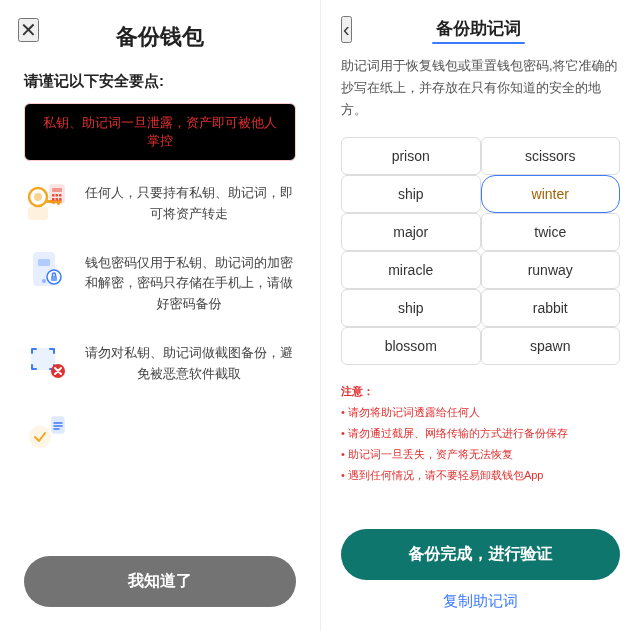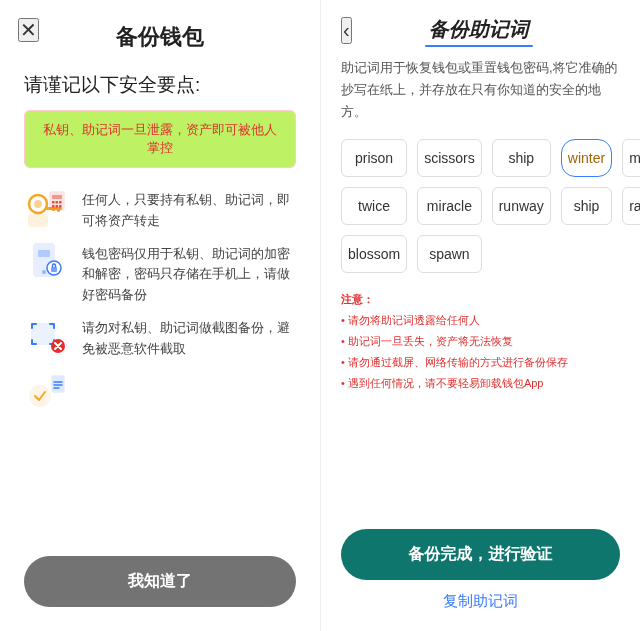--- a/index.html
+++ b/index.html
@@ -36,45 +36,46 @@
 
     .left-title {
       font-size: 22px;
       font-weight: 600;
       color: #222;
       margin-bottom: 20px;
       margin-top: 2px;
     }
 
     .left-subtitle {
-      font-size: 19px;
-      font-weight: 400;
+      font-size: 15px;
+      font-weight: 700;
       color: #222;
       margin-bottom: 12px;
       align-self: flex-start;
     }
 
     .warning-banner {
-      background: #bef264;
+      background: #000000;
       border: 1px solid #ffcccc;
       border-radius: 6px;
       padding: 10px 14px;
       font-size: 13px;
       color: #e03030;
       margin-bottom: 18px;
       width: 100%;
       text-align: center;
     }
 
     .security-items {
       width: 100%;
       display: flex;
       flex-direction: column;
-      gap: 8px;
+      gap: 24px;
       flex: 1;
+      text-align: center;
     }
 
     .security-item {
       display: flex;
       align-items: flex-start;
       gap: 14px;
     }
 
     .security-icon {
       width: 44px;
@@ -131,27 +132,26 @@
       margin-right: 10px;
     }
 
     .right-title-wrapper {
       flex: 1;
       text-align: center;
       margin-right: 24px;
     }
 
     .right-title {
-      font-size: 20px;
+      font-size: 17px;
       font-weight: 600;
       color: #222;
       display: inline-block;
       padding-bottom: 2px;
       position: relative;
-      font-style: italic;
     }
 
     .right-title::after {
       content: '';
       position: absolute;
       bottom: -2px;
       left: -4px;
       right: -4px;
       height: 2px;
       border-radius: 2px;
@@ -160,22 +160,21 @@
 
     .right-desc {
       font-size: 13px;
       color: #555;
       line-height: 1.7;
       margin-bottom: 16px;
     }
 
     .words-grid {
       display: grid;
-      grid-template-columns: repeat(5, 1fr);
-      gap: 10px;
+      grid-template-columns: repeat(2, 1fr);
       margin-bottom: 16px;
     }
 
     .word-chip {
       border: 1px solid #ddd;
       border-radius: 6px;
       padding: 10px 6px;
       text-align: center;
       font-size: 14px;
       color: #333;
@@ -334,20 +333,20 @@
       <div class="word-chip">miracle</div>
       <div class="word-chip">runway</div>
       <div class="word-chip">ship</div>
       <div class="word-chip">rabbit</div>
       <div class="word-chip">blossom</div>
       <div class="word-chip">spawn</div>
     </div>
 
   <div class="right-notes">
     <span class="note-title">注意：</span>
-  <span class="note-item">• 请勿将助记词透露给任何人</span><span class="note-item">• 助记词一旦丢失，资产将无法恢复</span><span class="note-item">• 请勿通过截屏、网络传输的方式进行备份保存</span><span class="note-item">• 遇到任何情况，请不要轻易卸载钱包App</span></div>
+  <span class="note-item">• 请勿将助记词透露给任何人</span><span class="note-item">• 请勿通过截屏、网络传输的方式进行备份保存</span><span class="note-item">• 助记词一旦丢失，资产将无法恢复</span><span class="note-item">• 遇到任何情况，请不要轻易卸载钱包App</span></div>
 
   <div style="flex:1;"></div>
 
   <button class="right-primary-btn">备份完成，进行验证</button>
   <button class="right-secondary-btn">复制助记词</button>
 
 </div>
 
 </body></html>

